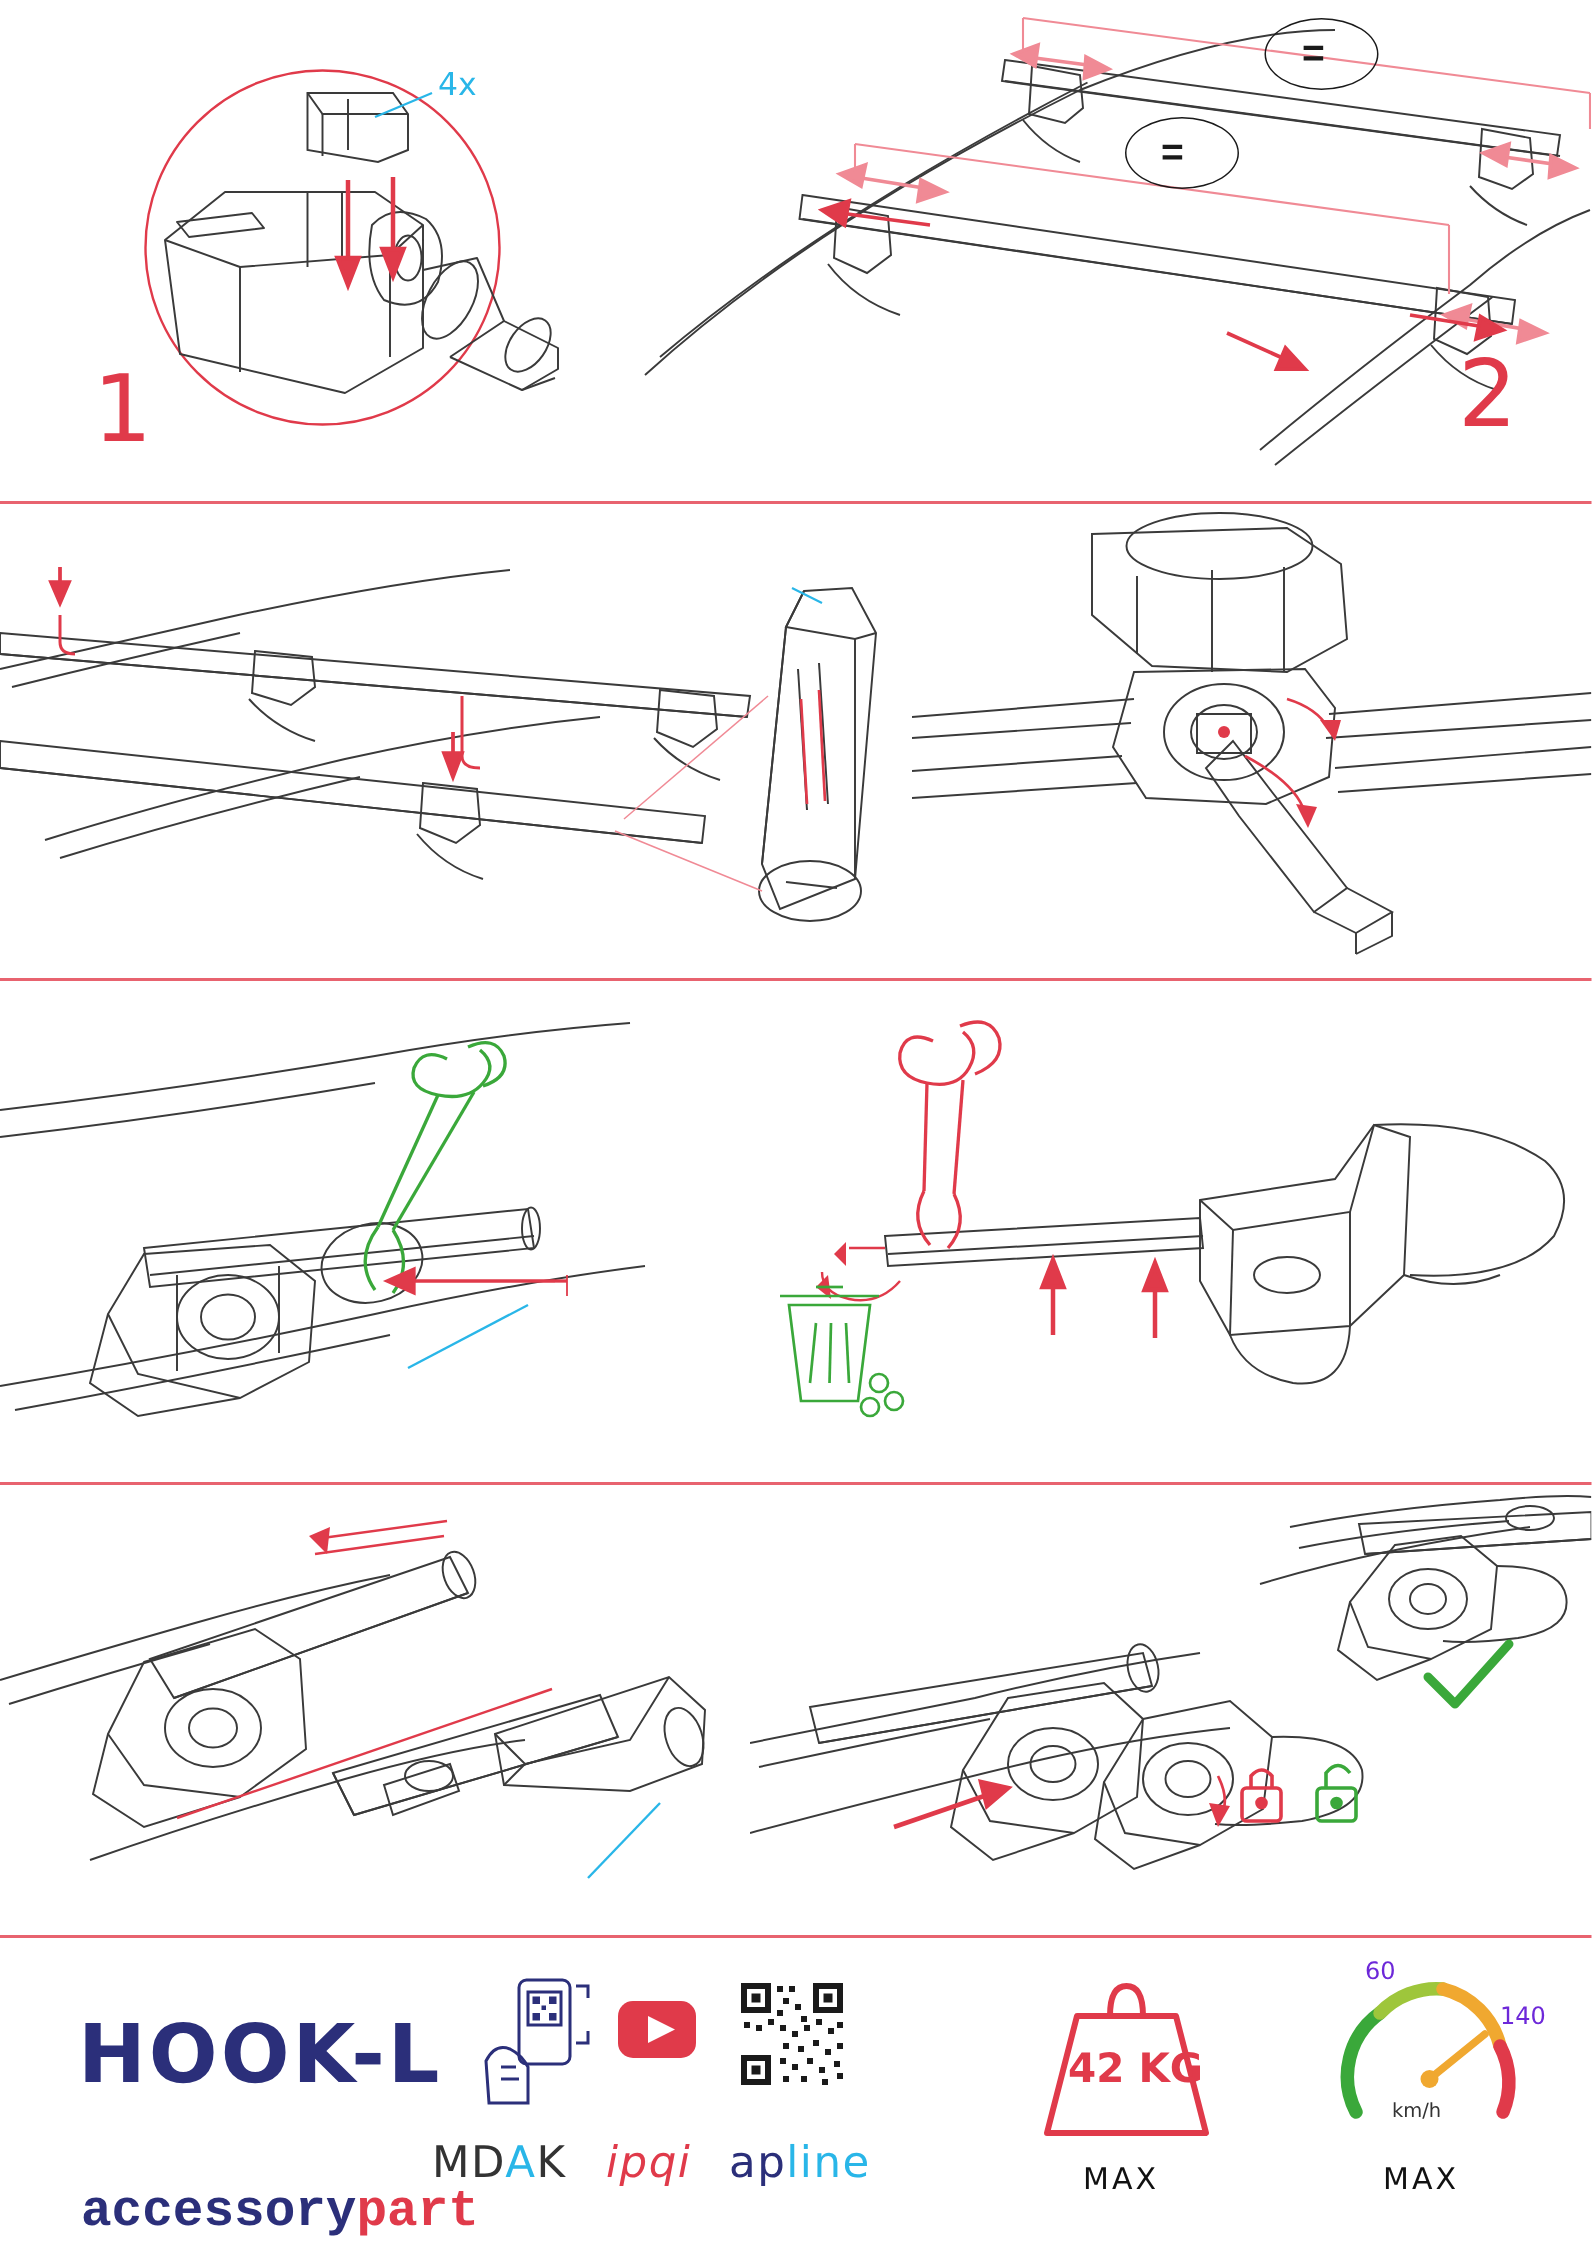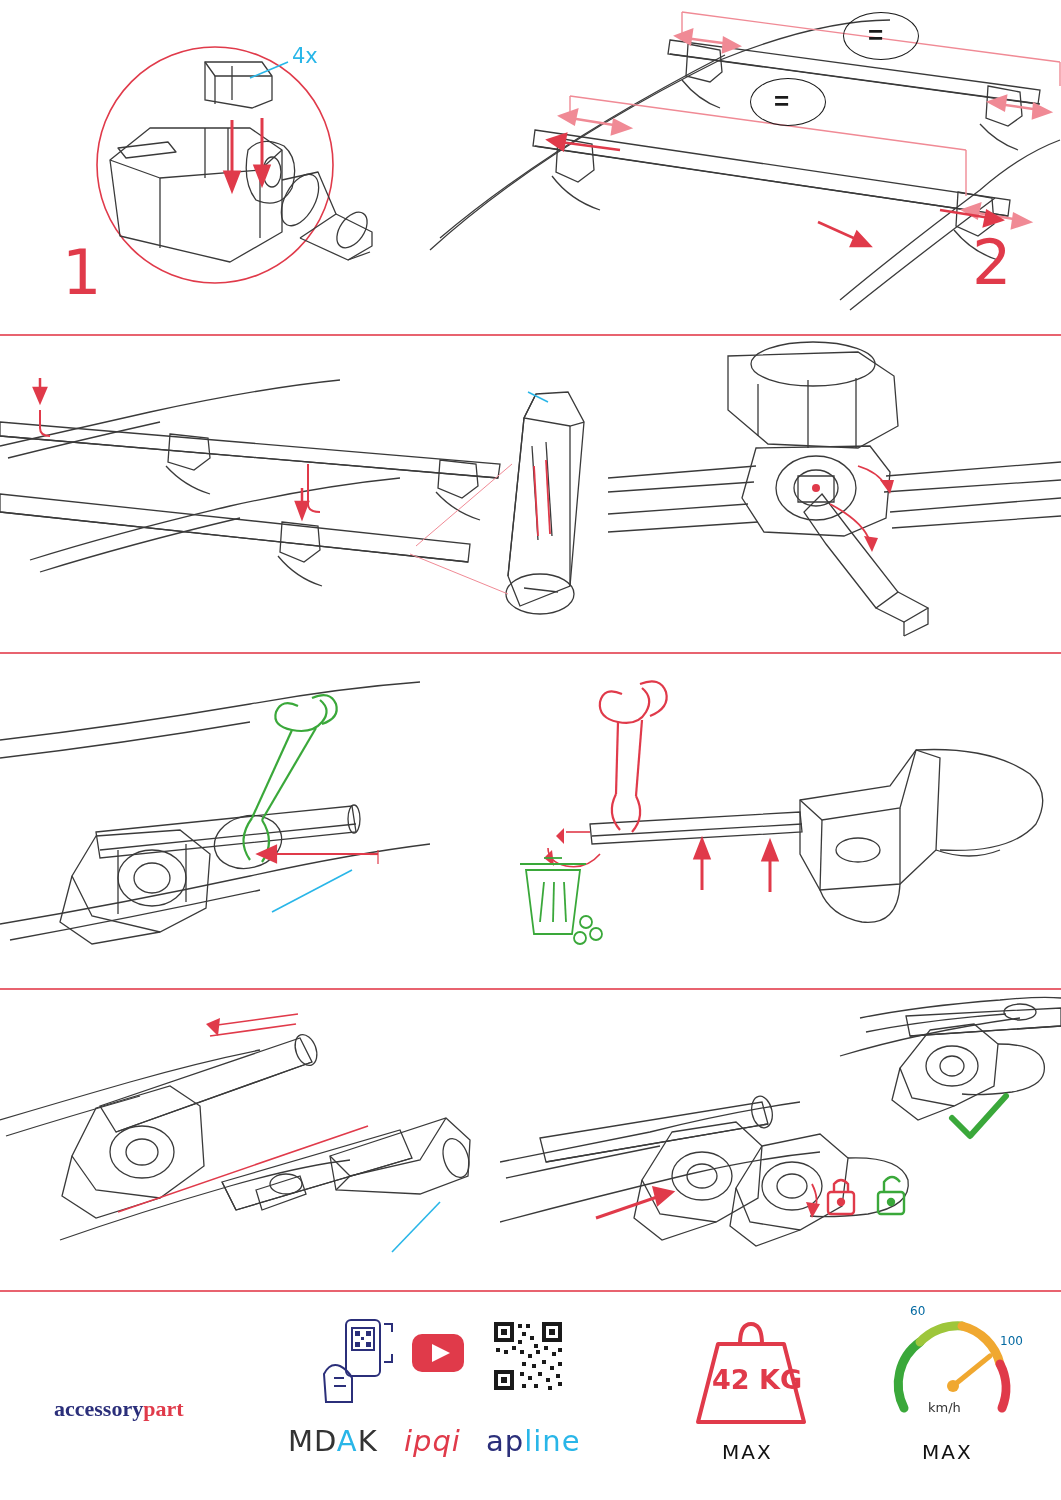--- a/index.html
+++ b/index.html
@@ -73,23 +73,23 @@
     top: 1338px;
     font-family: "DejaVu Sans", sans-serif;
     font-size: 54px;
     font-weight: bold;
     letter-spacing: 2px;
     color: #2b2f7a;
   }
   .brand-sub {
     position: absolute;
     left: 54px;
-    top: 1396px;
-    font-family: Liberation Serif, serif;
-    font-size: 22px;
+    top: 1456px;
+    font-family: Liberation Mono, monospace;
+    font-size: 34px;
     font-weight: bold;
     color: #2b2f7a;
   }
   .brand-sub .accent { color: #e03a4a; }
   .partner {
     position: absolute;
     font-family: "DejaVu Sans", sans-serif;
     font-size: 29px;
     letter-spacing: 1px;
   }
@@ -109,22 +109,22 @@
   }
   .speed-unit {
     position: absolute;
     font-family: "DejaVu Sans", sans-serif;
     font-size: 13px;
     color: #333;
   }
   .gauge-tick {
     position: absolute;
     font-family: "DejaVu Sans", sans-serif;
-    font-size: 12px;
-    color: #0369a1;
+    font-size: 16px;
+    color: #6d28d9;
   }
 </style>
 </head>
 <body>
 
 <div class="sheet">
 
   <div class="divider" style="top:334px;"></div>
   <div class="divider" style="top:652px;"></div>
   <div class="divider" style="top:988px;"></div>
@@ -552,20 +552,21 @@
         <rect x="378" y="202" width="26" height="22" rx="3"></rect>
         <path d="M384 202 L384 192 Q392 182 400 192"></path>
         <circle cx="391" cy="212" r="3" fill="#3aa83a"></circle>
       </g>
     </svg>
 
   </div>
 
   <div class="footer"></div>
 
+  <div class="brand-title">HOOK-L</div>
   <div class="brand-sub">
     <span>accessory</span><span class="accent">part</span>
   </div>
 
   <div class="partner" style="left:288px;top:1424px;color:#333;">
     M<span style="color:#333;">D</span><span style="color:#29b6e8;">A</span>K
   </div>
   <div class="partner" style="left:404px;top:1424px;color:#e03a4a;font-style:italic;">
     <span>ipqi</span>
   </div>
@@ -652,17 +653,17 @@
 
   <svg style="position:absolute;left:890px;top:1312px;" width="130" height="118" viewBox="0 0 130 118">
     <path d="M14 96 A52 52 0 0 1 30 30" fill="none" stroke="#3aa83a" stroke-width="9" stroke-linecap="round"></path>
     <path d="M30 30 A52 52 0 0 1 72 14" fill="none" stroke="#9ec63b" stroke-width="9" stroke-linecap="round"></path>
     <path d="M72 14 A52 52 0 0 1 110 52" fill="none" stroke="#f0a830" stroke-width="9" stroke-linecap="round"></path>
     <path d="M110 52 A52 52 0 0 1 112 96" fill="none" stroke="#e03a4a" stroke-width="9" stroke-linecap="round"></path>
     <line x1="63" y1="74" x2="100" y2="44" stroke="#f0a830" stroke-width="5" stroke-linecap="round"></line>
     <circle cx="63" cy="74" r="6" fill="#f0a830"></circle>
   </svg>
   <div class="gauge-tick" style="left:910px;top:1304px;">60</div>
-  <div class="gauge-tick" style="left:1000px;top:1334px;">100</div>
+  <div class="gauge-tick" style="left:1000px;top:1334px;">140</div>
   <div class="speed-unit" style="left:928px;top:1400px;">km/h</div>
   <div class="max-label" style="left:922px;top:1440px;">MAX</div>
 
 </div>
 
 </body></html>

